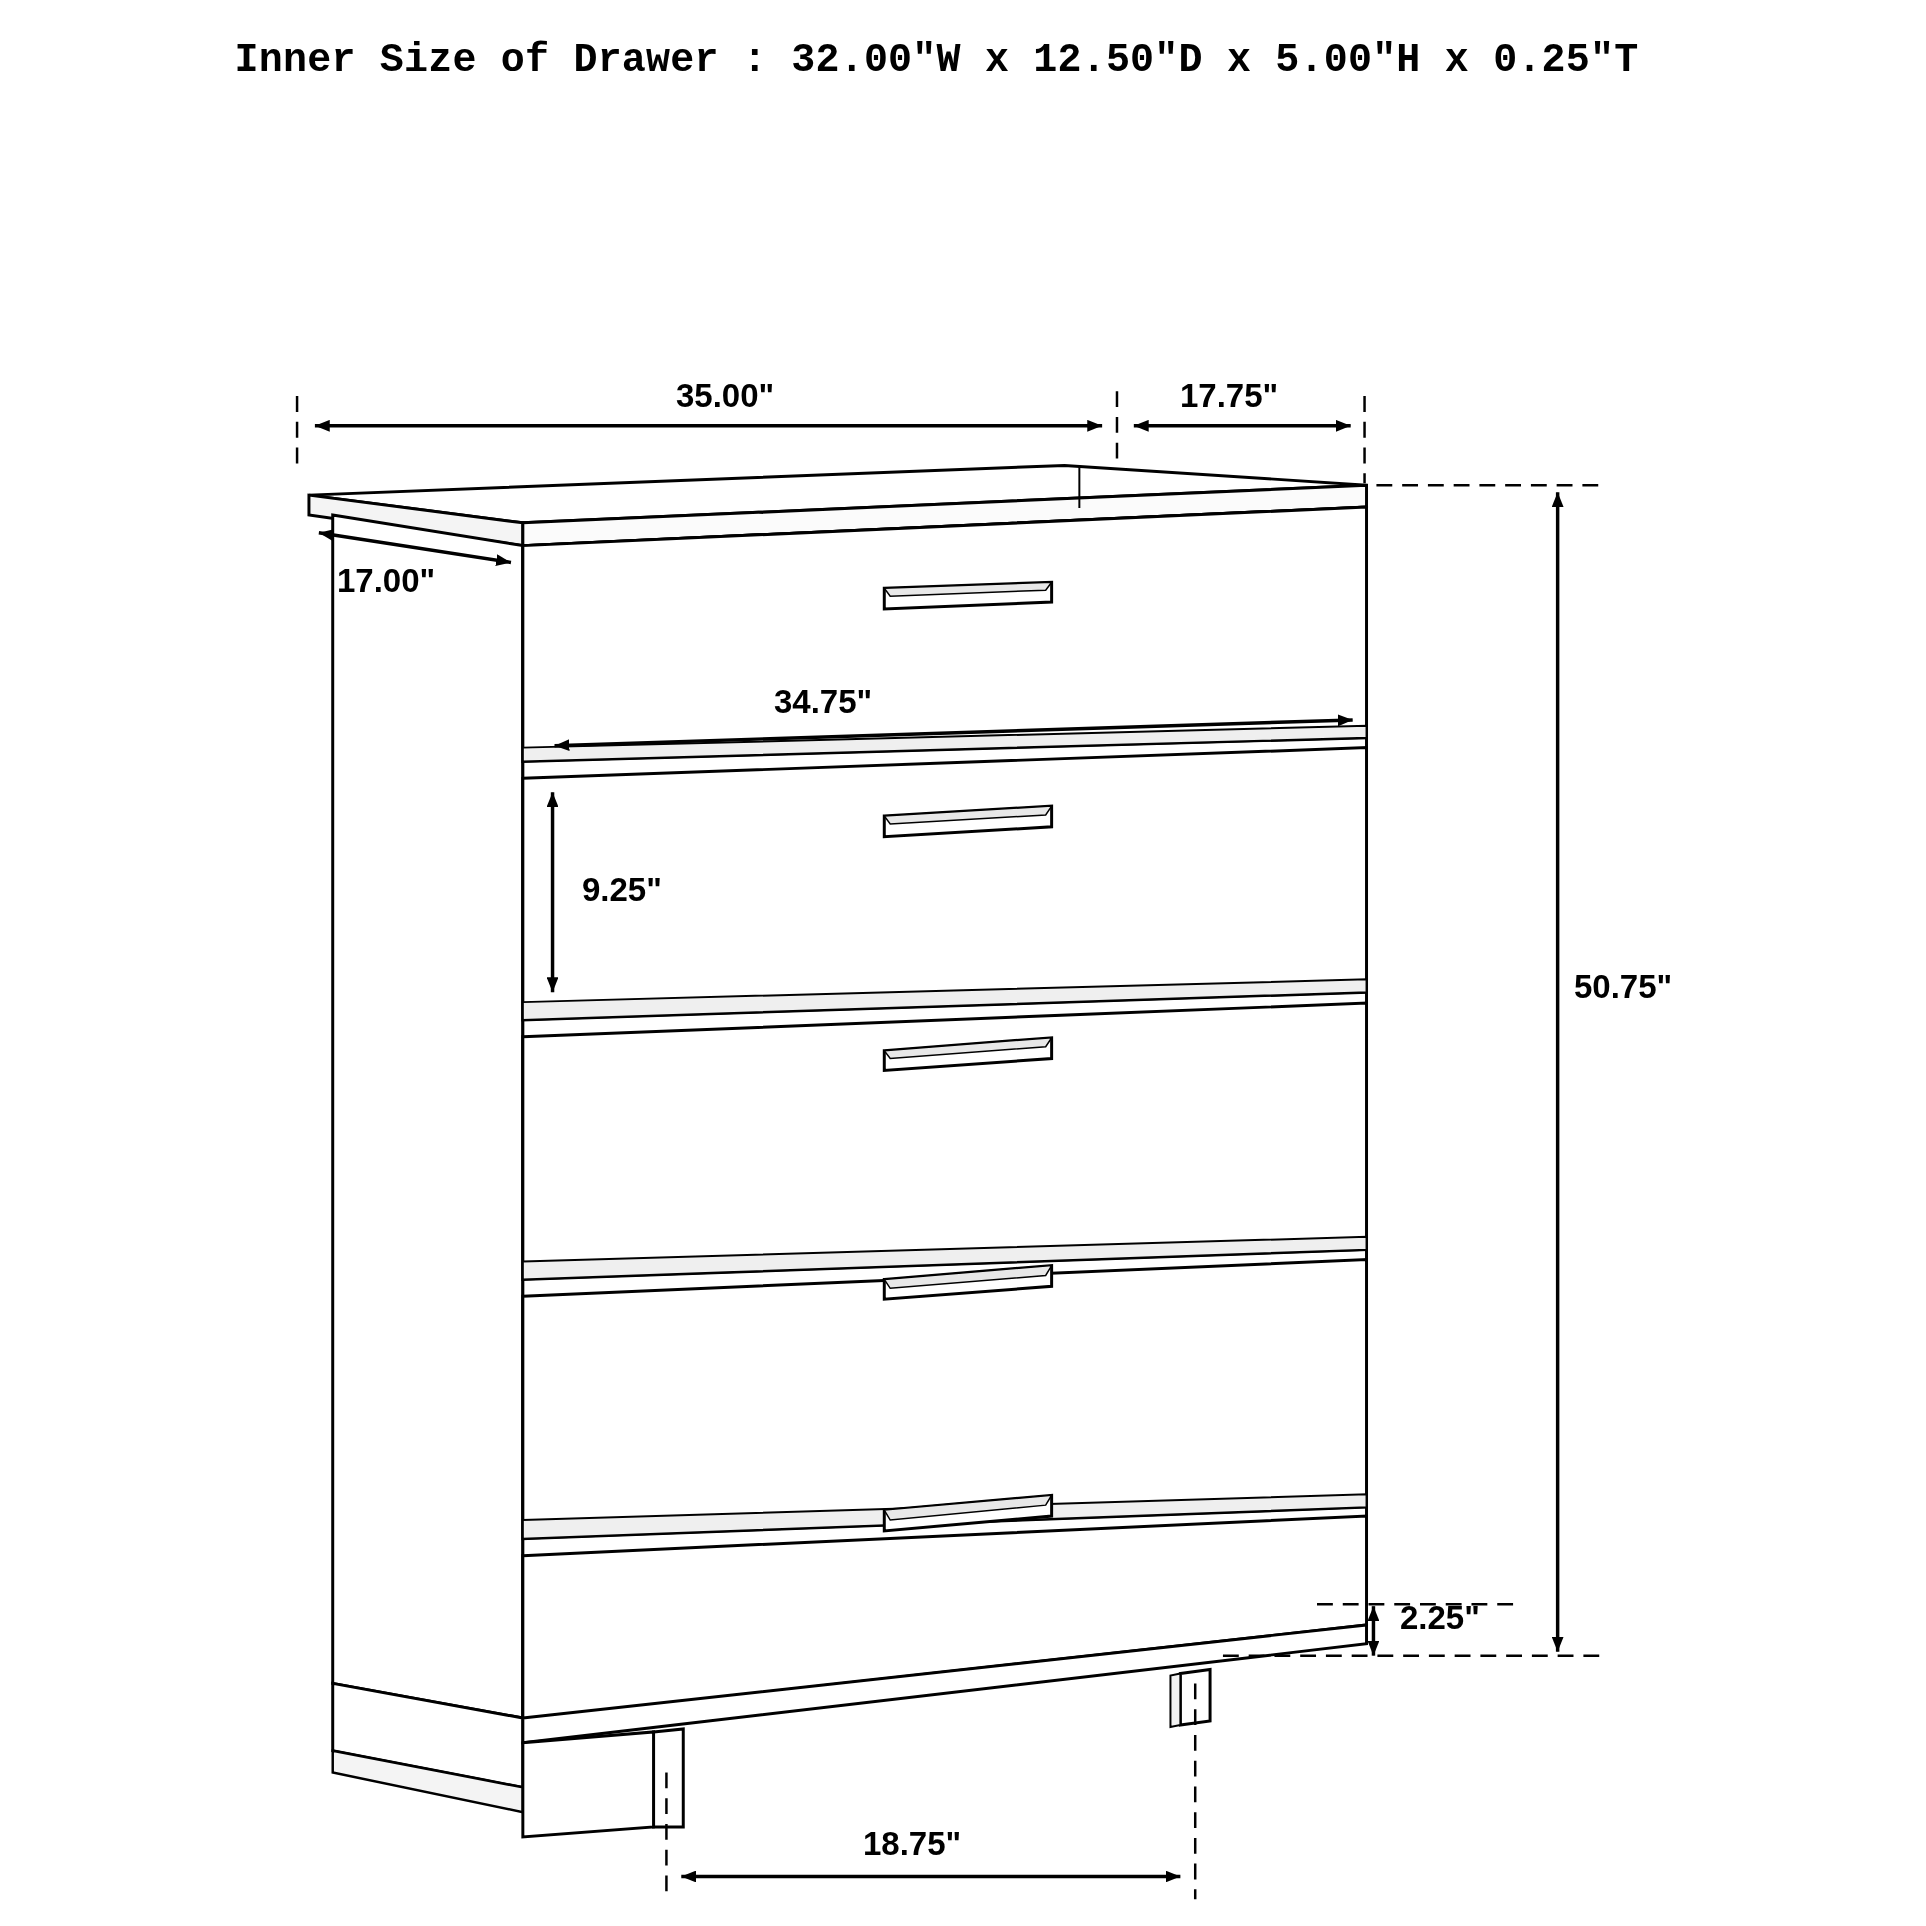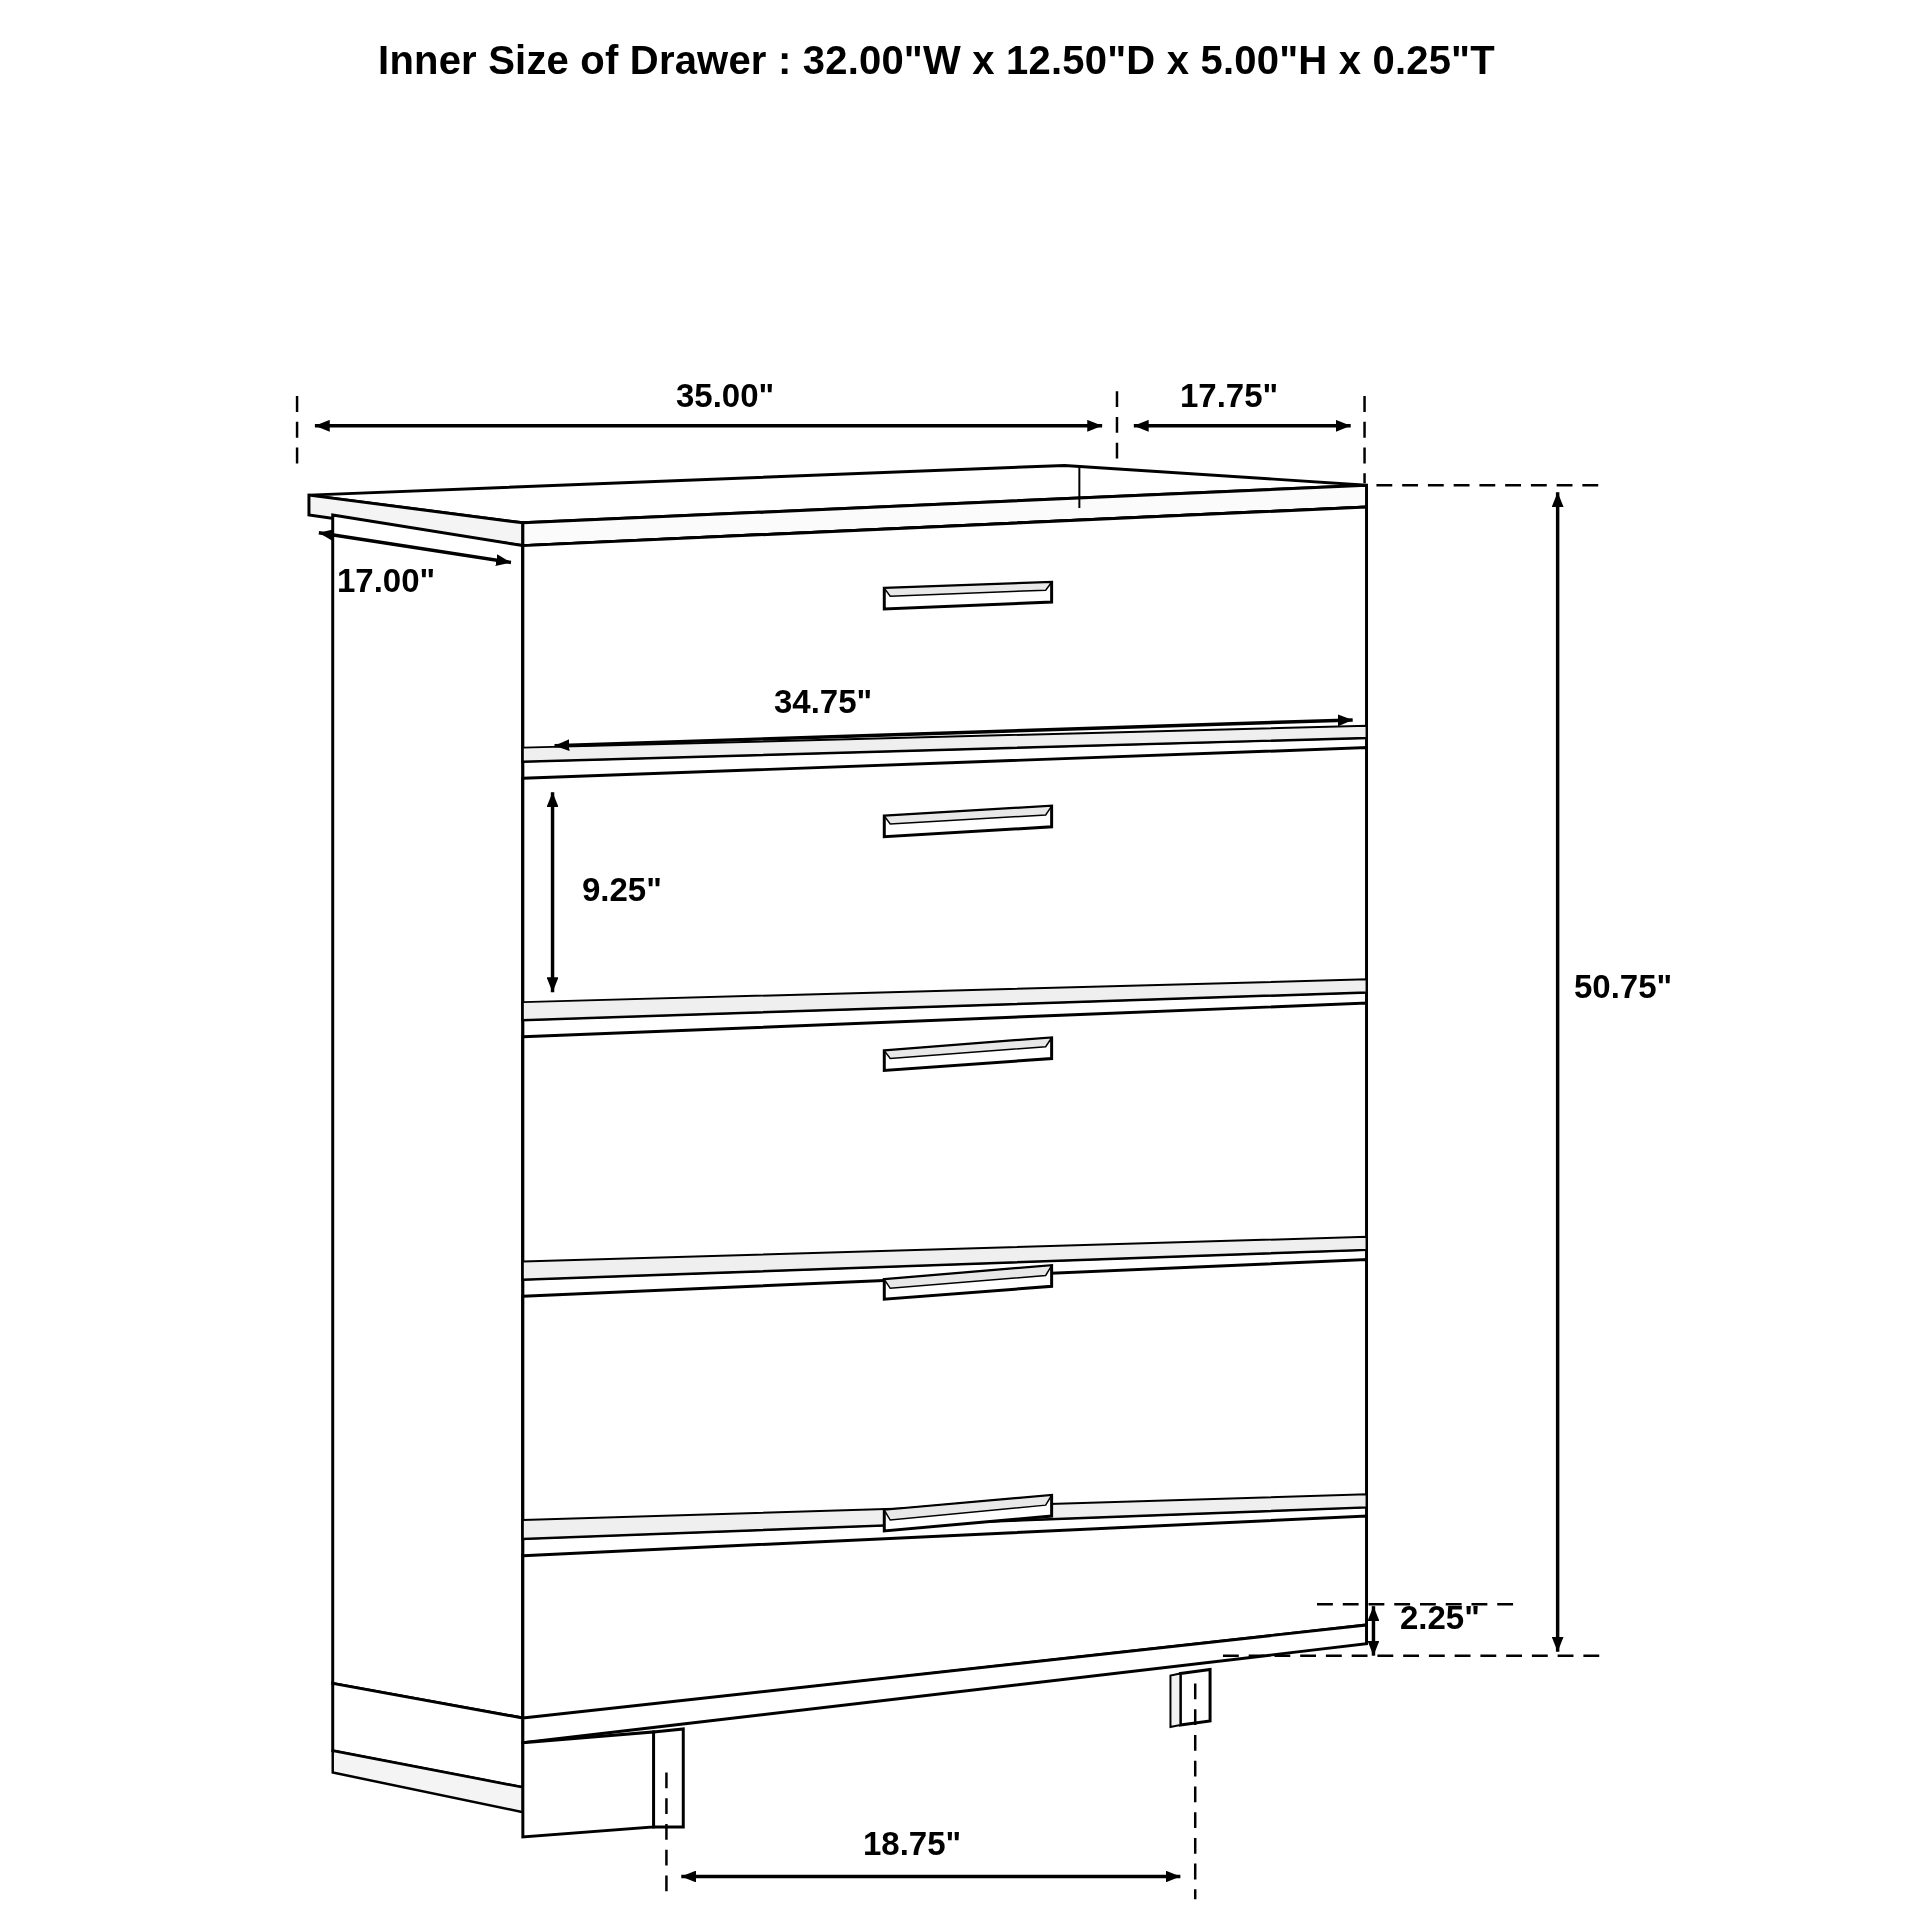--- a/index.html
+++ b/index.html
@@ -23,20 +23,21 @@
   .title {
     position: absolute;
     top: 38px;
     left: 0;
     width: 1873px;
     text-align: center;
     font-size: 40px;
     font-weight: bold;
     letter-spacing: 0.2px;
     white-space: nowrap;
+    font-family: Liberation Mono, monospace;
   }
   svg.diagram {
     position: absolute;
     top: 0;
     left: 0;
   }
   .dimlabel {
     position: absolute;
     font-size: 33px;
     font-weight: bold;

